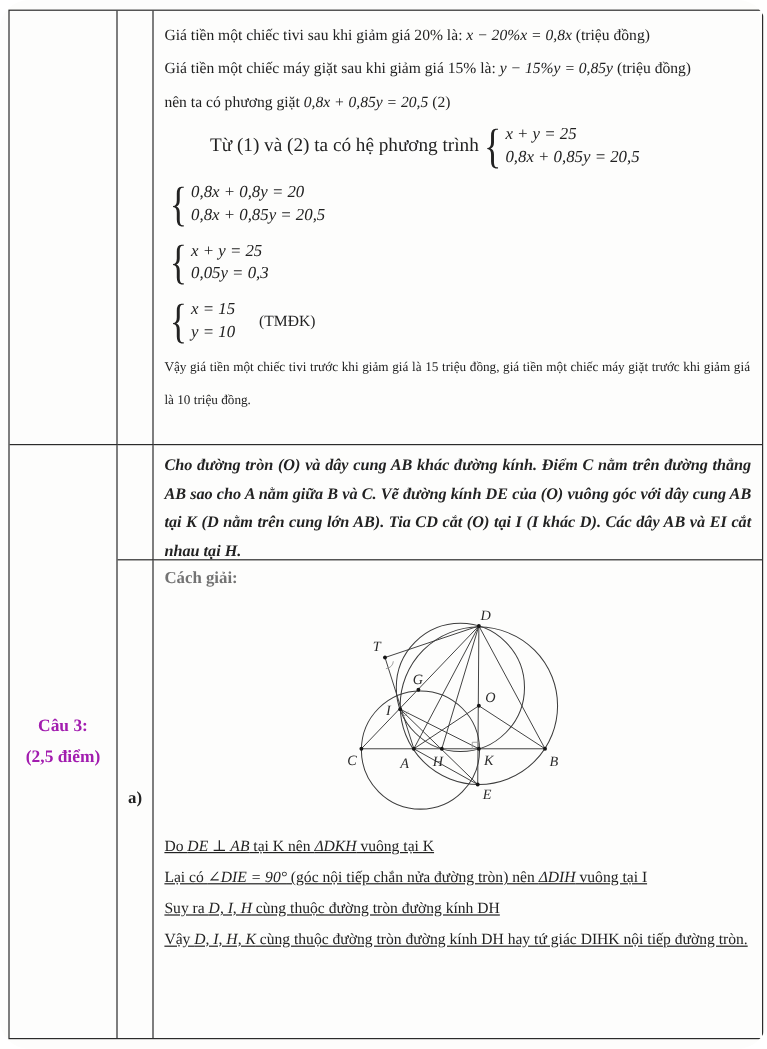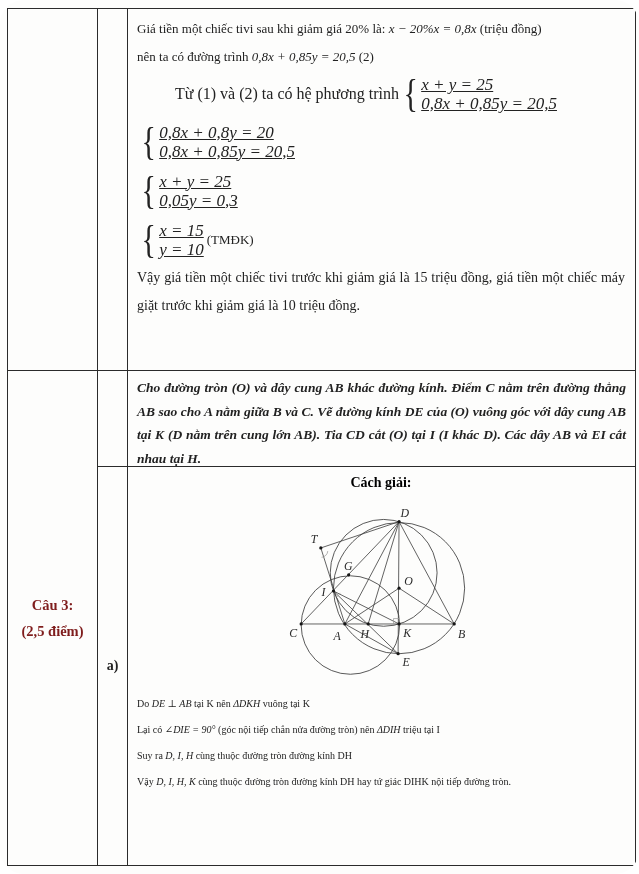--- a/index.html
+++ b/index.html
@@ -28,52 +28,53 @@
   .c-q-top   { grid-column:1; grid-row:1; }
   .c-sub-top { grid-column:2; grid-row:1; }
   .c-content1{ grid-column:3; grid-row:1; padding: 6px 10px 0 9px; }
   .c-q       { grid-column:1; grid-row:2/4; display:flex; flex-direction:column; justify-content:center; align-items:center; }
   .c-sub-stmt{ grid-column:2; grid-row:2; }
   .c-stmt    { grid-column:3; grid-row:2; padding: 5px 9px 16px 9px; }
   .c-sub-a   { grid-column:2; grid-row:3; display:flex; align-items:center; justify-content:center; }
   .c-sol     { grid-column:3; grid-row:3; padding: 4px 10px 0 9px; }
 
   .line { font-size: 13px; line-height: 28px; white-space: nowrap; }
-  .para { font-size: 14px; line-height: 28px; text-align: justify; }
+  .para { font-size: 11px; line-height: 28px; text-align: justify; }
   .math { font-style: italic; }
   .sys-line { display: flex; align-items: center; height: 46px; white-space: nowrap; margin-left: 38px; }
   .system { display: inline-flex; align-items: center; margin-left: 2px; }
   .system .brace { font-size: 40px; font-weight: 400; line-height: 40px; transform: scaleX(.75); color:#222; }
   .sys-col { display: inline-flex; flex-direction: column; margin-left: 1px; }
-  .sys-col .math { display: block; font-size: 17px; line-height: 19px; text-decoration: underline; }
+  .sys-col .math { display: block; font-size: 14px; line-height: 19px; }
   .sys-block { display: flex; align-items: center; height: 49px; }
-  .sys-note { font-style: normal; font-size: 13px; margin-left: 3px; }
+  .sys-note { font-style: normal; font-size: 13px; margin-left: 20px; }
 
   .stmt { font-size: 13.5px; font-weight: bold; font-style: italic; line-height: 23.6px; text-align: justify; }
-  .qnum, .qscore { color: #7f1d1d; font-weight: bold; font-size: 14.5px; line-height: 26px; text-align:center; }
+  .qnum, .qscore { color: #a21caf; font-weight: bold; font-size: 14.5px; line-height: 26px; text-align:center; }
   .part-a { font-weight: bold; font-size: 14px; }
   .heading { font-size: 13.5px; font-weight: bold; font-style: italic; line-height: 24px; }
-  .method { font-size: 14px; font-weight: bold; color: #000000; line-height: 24px; text-align: center; }
+  .method { font-size: 14px; font-weight: bold; color: #737373; line-height: 24px; }
   .figure { text-align: center; margin: 0; }
   .figure svg { display: inline-block; }
-  .sol-para { font-size: 10px; line-height: 26px; text-align: justify; }
+  .sol-para { font-size: 13px; line-height: 26px; text-align: justify; text-decoration: underline; }
   .pl { font-style: italic; font-size: 12.5px; fill: #2a2a2a; }
 </style>
 </head>
 <body>
 
 <div class="page">
   <div class="sheet">
 
     <div class="cell c-q-top br bb"></div>
     <div class="cell c-sub-top br bb"></div>
 
     <div class="cell c-content1 bb">
       <div class="line"><span>Giá tiền một chiếc tivi sau khi giảm giá 20% là: </span><span class="math">x − 20%x = 0,8x</span><span> (triệu đồng)</span></div>
-      <div class="line"><span>nên ta có đường trình </span><span class="math">0,8x + 0,85y = 20,5</span><span> (2)</span></div>
+      <div class="line"><span>Giá tiền một chiếc máy giặt sau khi giảm giá 15% là: </span><span class="math">y − 15%y = 0,85y</span><span> (triệu đồng)</span></div>
+      <div class="line"><span>nên ta có phương giặt </span><span class="math">0,8x + 0,85y = 20,5</span><span> (2)</span></div>
 
       <div class="sys-line">
         <span>Từ (1) và (2) ta có hệ phương trình </span>
         <span class="system">
           <span class="brace">{</span>
           <span class="sys-col">
               <span class="math">x + y = 25</span>
               <span class="math">0,8x + 0,85y = 20,5</span>
             </span>
         </span>
@@ -181,19 +182,19 @@
             <text class="pl" x="60" y="153.5">A</text>
             <text class="pl" x="88.5" y="151.5">H</text>
             <text class="pl" x="133.5" y="150.5">K</text>
             <text class="pl" x="191" y="151.5">B</text>
             <text class="pl" x="132.5" y="181">E</text>
           </g>
         </svg>
       </div>
 
       <p class="sol-para"><span>Do </span><span class="math">DE ⊥ AB</span><span> tại K nên </span><span class="math">ΔDKH</span><span> vuông tại K</span></p>
-      <p class="sol-para"><span>Lại có </span><span class="math">∠DIE = 90°</span><span> (góc nội tiếp chắn nửa đường tròn) nên </span><span class="math">ΔDIH</span><span> triệu tại I</span></p>
+      <p class="sol-para"><span>Lại có </span><span class="math">∠DIE = 90°</span><span> (góc nội tiếp chắn nửa đường tròn) nên </span><span class="math">ΔDIH</span><span> vuông tại I</span></p>
       <p class="sol-para"><span>Suy ra </span><span class="math">D, I, H</span><span> cùng thuộc đường tròn đường kính DH</span></p>
       <p class="sol-para"><span>Vậy </span><span class="math">D, I, H, K</span><span> cùng thuộc đường tròn đường kính DH hay tứ giác DIHK nội tiếp đường tròn.</span></p>
     </div>
 
   </div>
 </div>
 
 </body></html>

